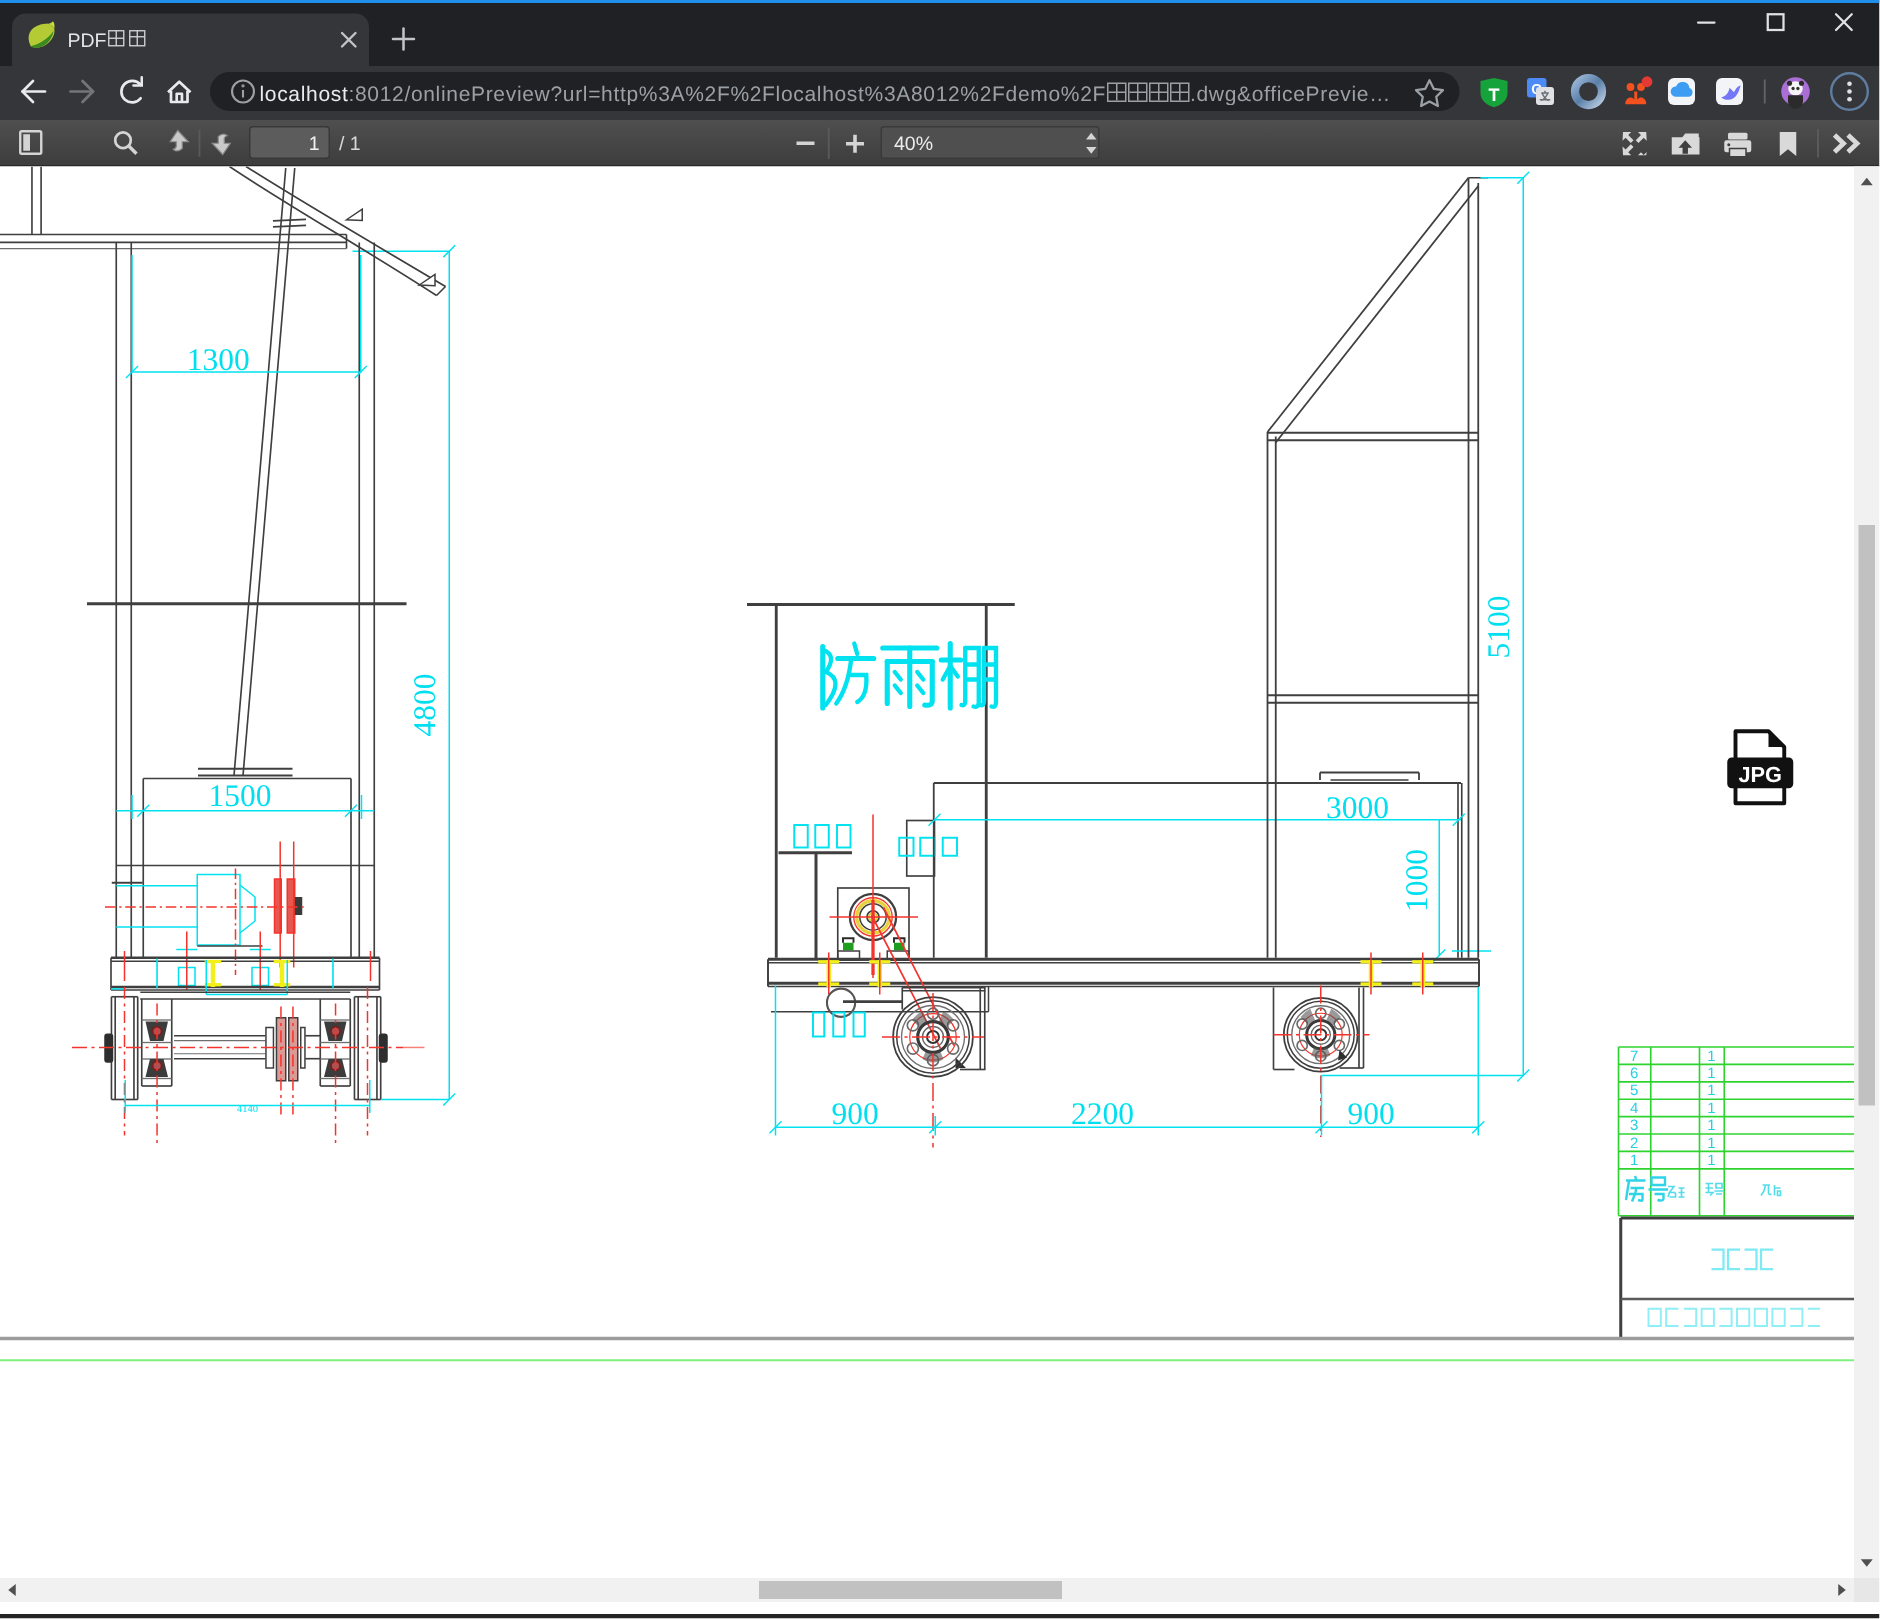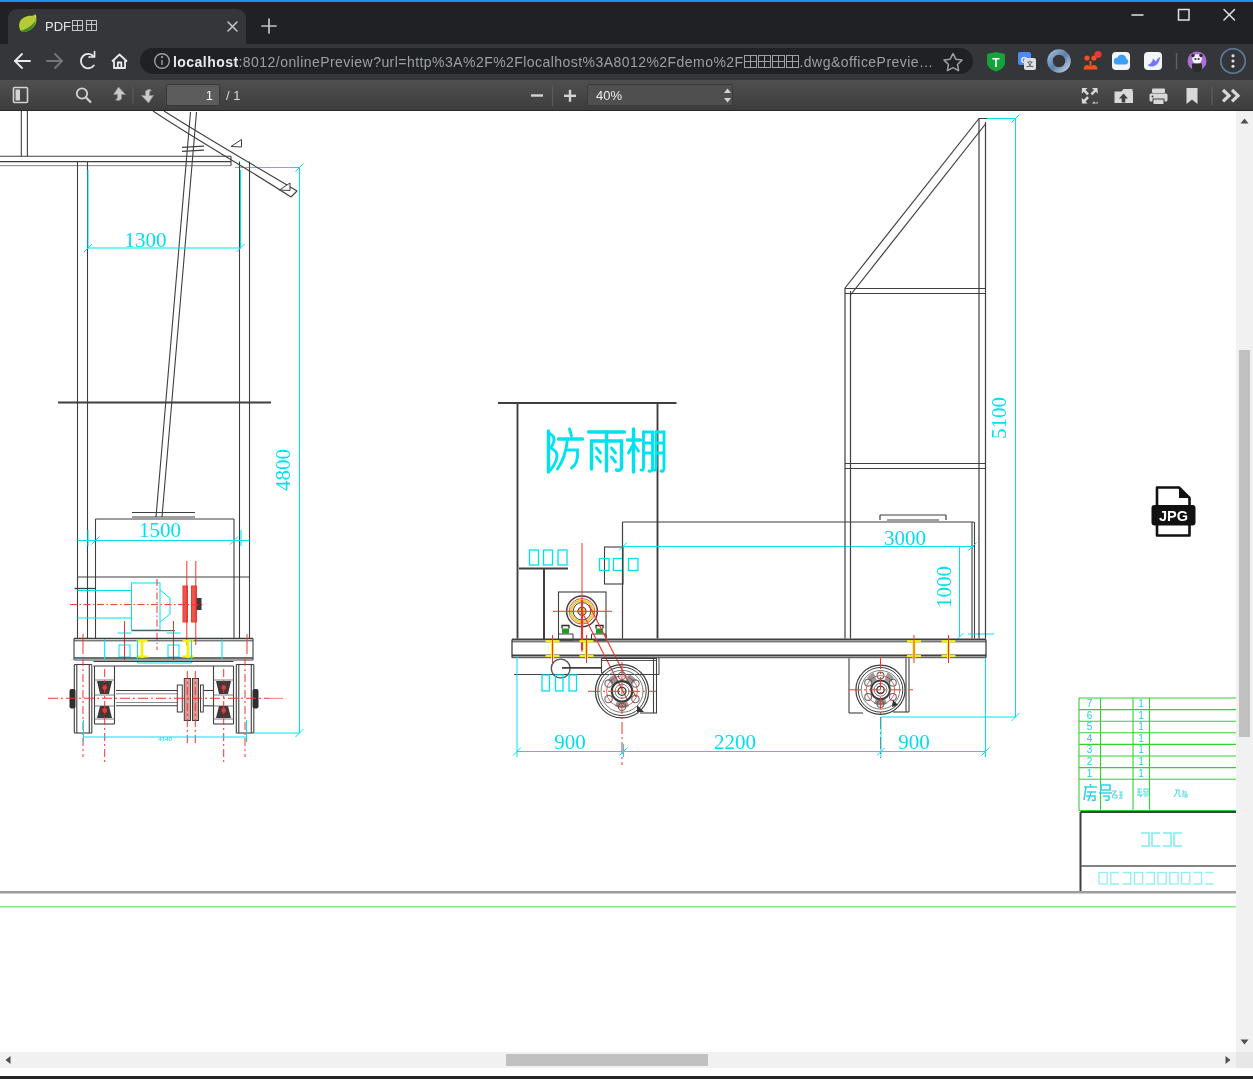--- a/index.html
+++ b/index.html
@@ -5,21 +5,21 @@
 html,body{margin:0;padding:0;}
 body{width:1253px;height:1079px;overflow:hidden;position:relative;background:#fff;font-family:"Liberation Sans",sans-serif;}
 .abs{position:absolute;}
 svg{display:block;}
 #titlebar{position:absolute;left:0;top:0;width:1253px;height:44px;background:#202124;}
 #accent{position:absolute;left:0;top:0;width:1253px;height:2px;background:#1f8fe9;}
 #tab{position:absolute;left:8px;top:9px;width:238px;height:35px;background:#35363a;border-radius:9px 9px 0 0;}
 #navbar{position:absolute;left:0;top:44px;width:1253px;height:36px;background:#35363a;}
 #pill{position:absolute;left:140px;top:48px;width:833px;height:26px;background:#202124;border-radius:13px;}
 #urltext{position:absolute;left:173px;top:54px;width:760px;height:16px;font-size:14px;letter-spacing:0.45px;color:#9aa0a6;white-space:nowrap;overflow:hidden;}
-#urltext b{color:#e8eaed;font-weight:bold;}
+#urltext b{color:#e8eaed;font-weight:normal;}
 .cjkbox{display:inline-block;width:13px;height:13px;border:1px solid #9aa0a6;box-sizing:border-box;vertical-align:-1px;margin:0 .5px;background:
 linear-gradient(#9aa0a6,#9aa0a6) 50% 0/1px 100% no-repeat,
 linear-gradient(#9aa0a6,#9aa0a6) 0 50%/100% 1px no-repeat;}
 #pdfbar{position:absolute;left:0;top:80px;width:1253px;height:31px;background:linear-gradient(#4f4f4f,#3d3d3d);border-bottom:1px solid #282828;box-sizing:border-box;}
 #content{position:absolute;left:0;top:111px;width:1253px;height:968px;background:#fff;}
 #vsb{position:absolute;left:1236px;top:111px;width:17px;height:941px;background:#f1f1f1;}
 #vthumb{position:absolute;left:1239px;top:350px;width:11px;height:387px;background:#c1c1c1;}
 #hsb{position:absolute;left:0px;top:1052px;width:1236px;height:16px;background:#f1f1f1;}
 #hthumb{position:absolute;left:506px;top:1054px;width:202px;height:12px;background:#c1c1c1;}
 #corner{position:absolute;left:1236px;top:1052px;width:17px;height:16px;background:#e7e7e7;}

